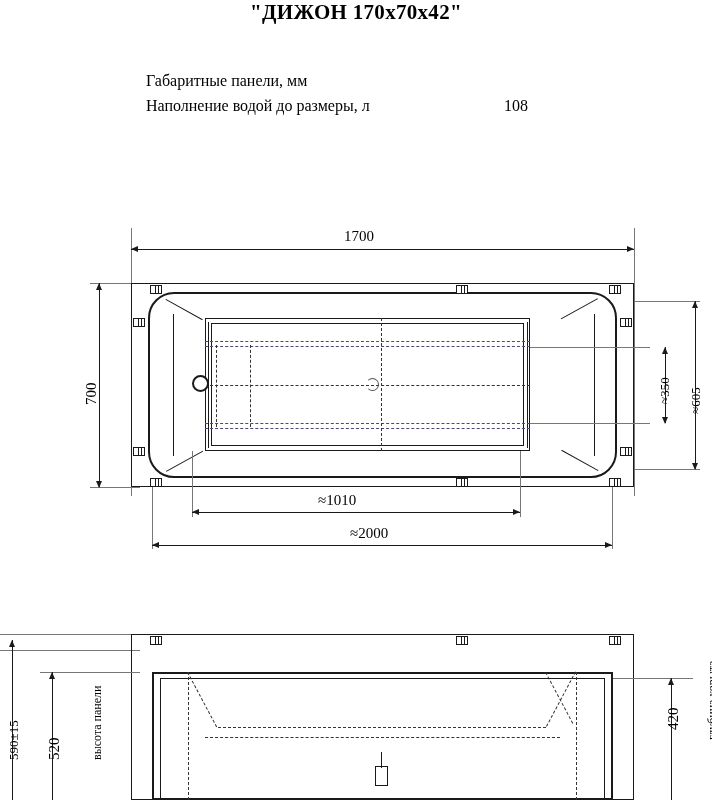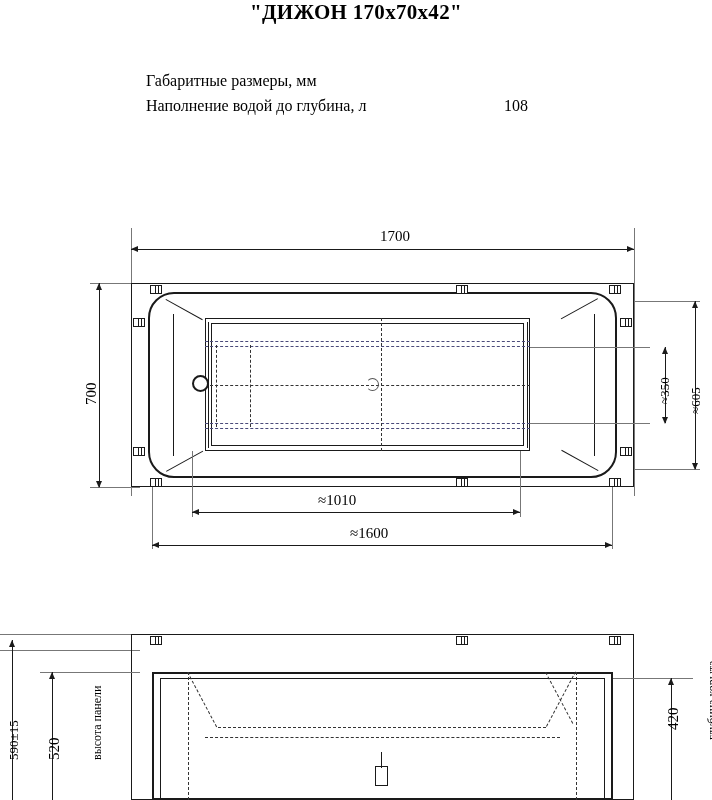--- a/index.html
+++ b/index.html
@@ -75,37 +75,37 @@
     transform:rotate(-90deg);transform-origin:left top;
   }
 </style>
 </head>
 <body>
 
 <div class="title">"ДИЖОН 170х70х42"</div>
 
 <div class="spec">
   <div class="spec-row">
-    <div class="spec-label">Габаритные размеры, мм</div>
+    <div class="spec-label">Габаритные панели, мм</div>
   </div>
   <div class="spec-row">
-    <div class="spec-label">Наполнение водой до глубина, л</div>
+    <div class="spec-label">Наполнение водой до размеры, л</div>
     <div class="spec-value">108</div>
   </div>
 </div>
 
 <div>
 
   <div class="ln v grey" style="left:131px;top:228px;height:268px;"></div>
   <div class="ln v grey" style="left:634px;top:228px;height:268px;"></div>
 
   <div class="ln h" style="left:131px;top:249px;width:503px;"></div>
   <div class="arrow ar-l" style="left:131px;top:246px;"></div>
   <div class="arrow ar-r" style="left:627px;top:246px;"></div>
-  <div class="dim" style="left:380px;top:228px;">1700</div>
+  <div class="dim" style="left:344px;top:228px;">1700</div>
 
   <div class="ln h grey" style="left:90px;top:283px;width:50px;"></div>
   <div class="ln h grey" style="left:90px;top:487px;width:50px;"></div>
   <div class="ln v" style="left:99px;top:283px;height:204px;"></div>
   <div class="arrow ar-u" style="left:96px;top:283px;"></div>
   <div class="arrow ar-d" style="left:96px;top:481px;"></div>
   <div class="dim rot90" style="left:83px;top:405px;">700</div>
 
   <div class="box" style="left:131px;top:283px;width:503px;height:204px;"></div>
 
@@ -166,21 +166,21 @@
   <div class="ln h" style="left:192px;top:512px;width:328px;"></div>
   <div class="arrow ar-l" style="left:192px;top:509px;"></div>
   <div class="arrow ar-r" style="left:513px;top:509px;"></div>
   <div class="dim" style="left:318px;top:492px;">≈1010</div>
 
   <div class="ln v grey" style="left:152px;top:487px;height:62px;"></div>
   <div class="ln v grey" style="left:612px;top:487px;height:62px;"></div>
   <div class="ln h" style="left:152px;top:545px;width:460px;"></div>
   <div class="arrow ar-l" style="left:152px;top:542px;"></div>
   <div class="arrow ar-r" style="left:605px;top:542px;"></div>
-  <div class="dim" style="left:350px;top:525px;">≈1600</div>
+  <div class="dim" style="left:350px;top:525px;">≈2000</div>
 </div>
 
 <div>
 
   <div class="ln h grey" style="left:0px;top:634px;width:140px;"></div>
   <div class="ln h grey" style="left:0px;top:650px;width:140px;"></div>
 
   <div class="box" style="left:131px;top:634px;width:503px;height:166px;"></div>
 
   <div class="box2" style="left:152px;top:672px;width:461px;height:128px;"></div>

